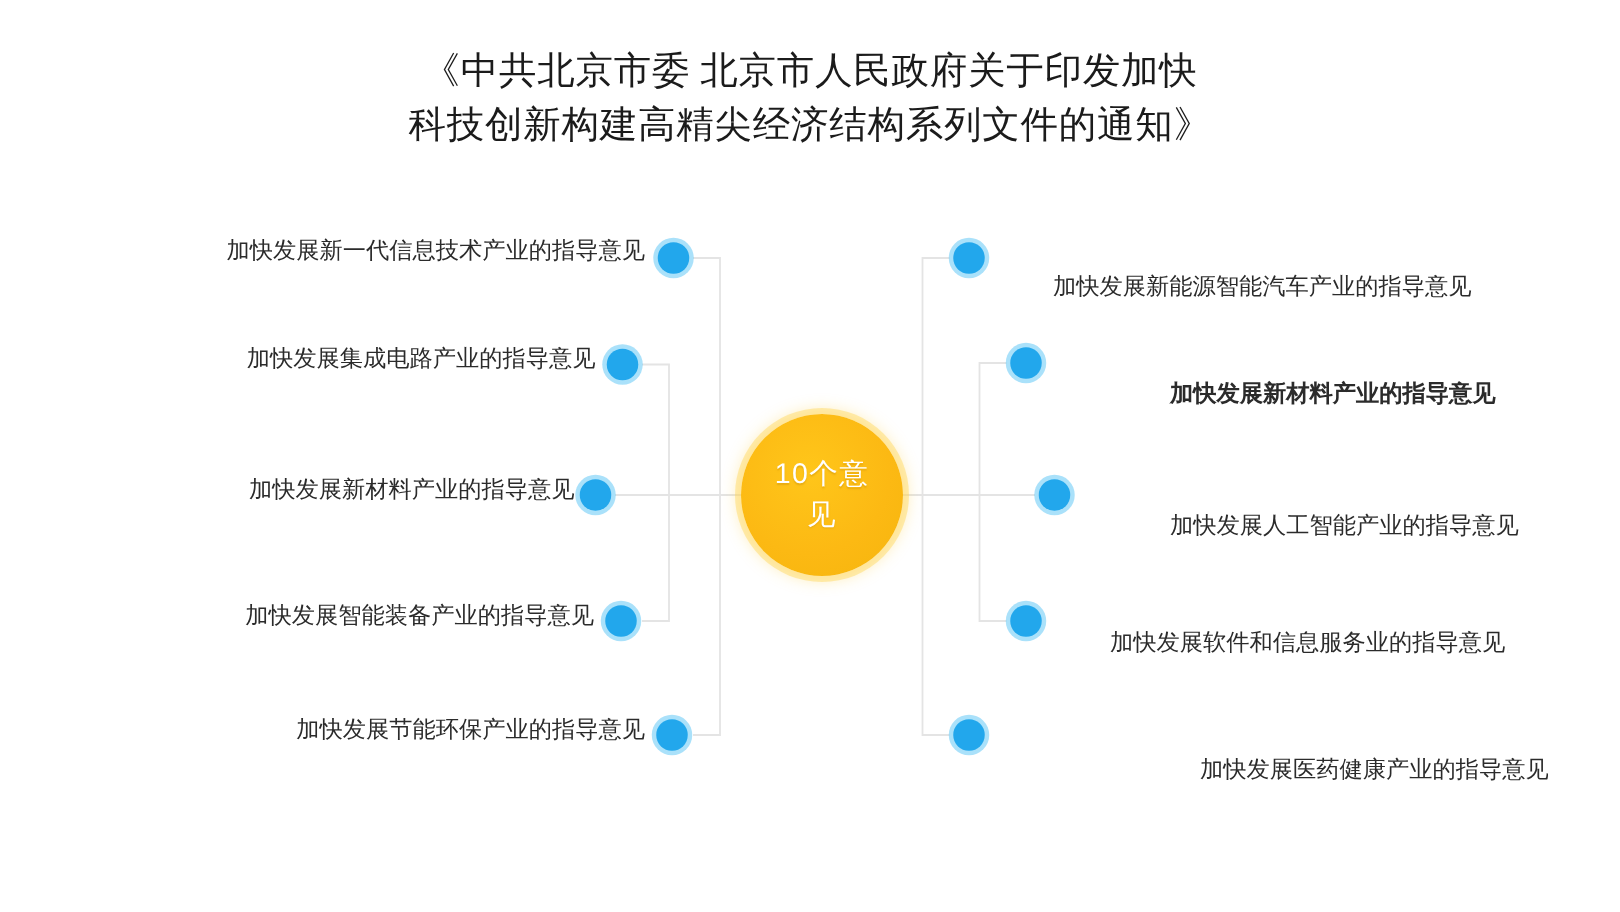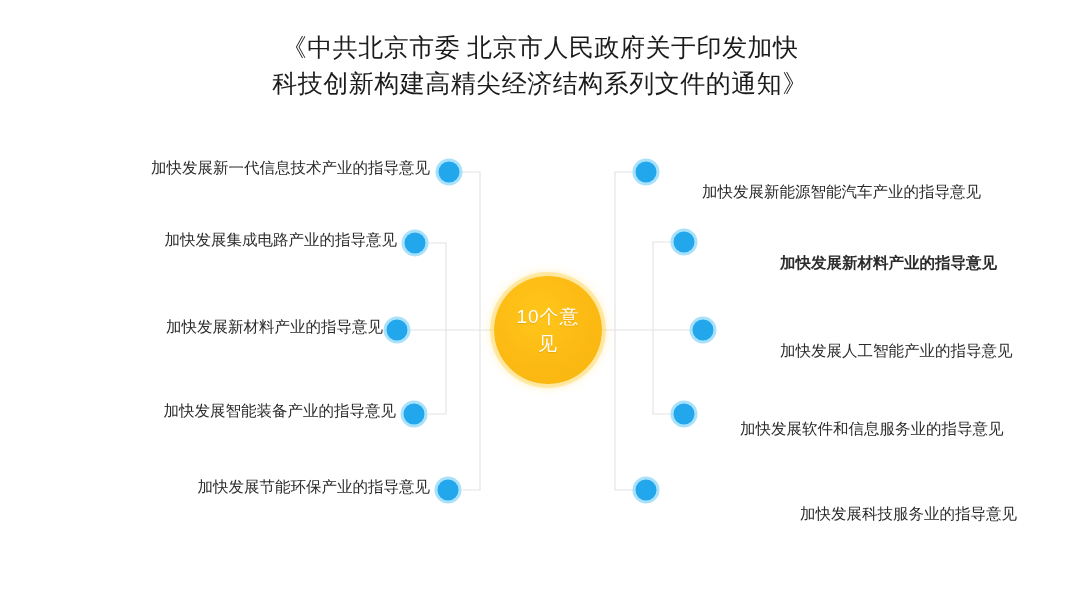--- a/index.html
+++ b/index.html
@@ -145,17 +145,17 @@
     <div id="right-nodes">
         <div class="node" style="left: 646px; top: 172px;"></div>
         <div class="item-label right" style="top: 168px; left: 702px;">加快发展新能源智能汽车产业的指导意见</div>
         <div class="node" style="left: 684px; top: 242px;"></div>
         <div class="item-label right" style="top: 239px; left: 780px; font-weight: bold;">加快发展新材料产业的指导意见</div>
         <div class="node" style="left: 703px; top: 330px;"></div>
         <div class="item-label right" style="top: 327px; left: 780px;">加快发展人工智能产业的指导意见</div>
         <div class="node" style="left: 684px; top: 414px;"></div>
         <div class="item-label right" style="top: 405px; left: 740px;">加快发展软件和信息服务业的指导意见</div>
         <div class="node" style="left: 646px; top: 490px;"></div>
-        <div class="item-label right" style="top: 490px; left: 800px;">加快发展科技服务业的指导意见</div>
+        <div class="item-label right" style="top: 490px; left: 800px;">加快发展医药健康产业的指导意见</div>
       </div>
 
   </div>
 </div>
 
 </body></html>

